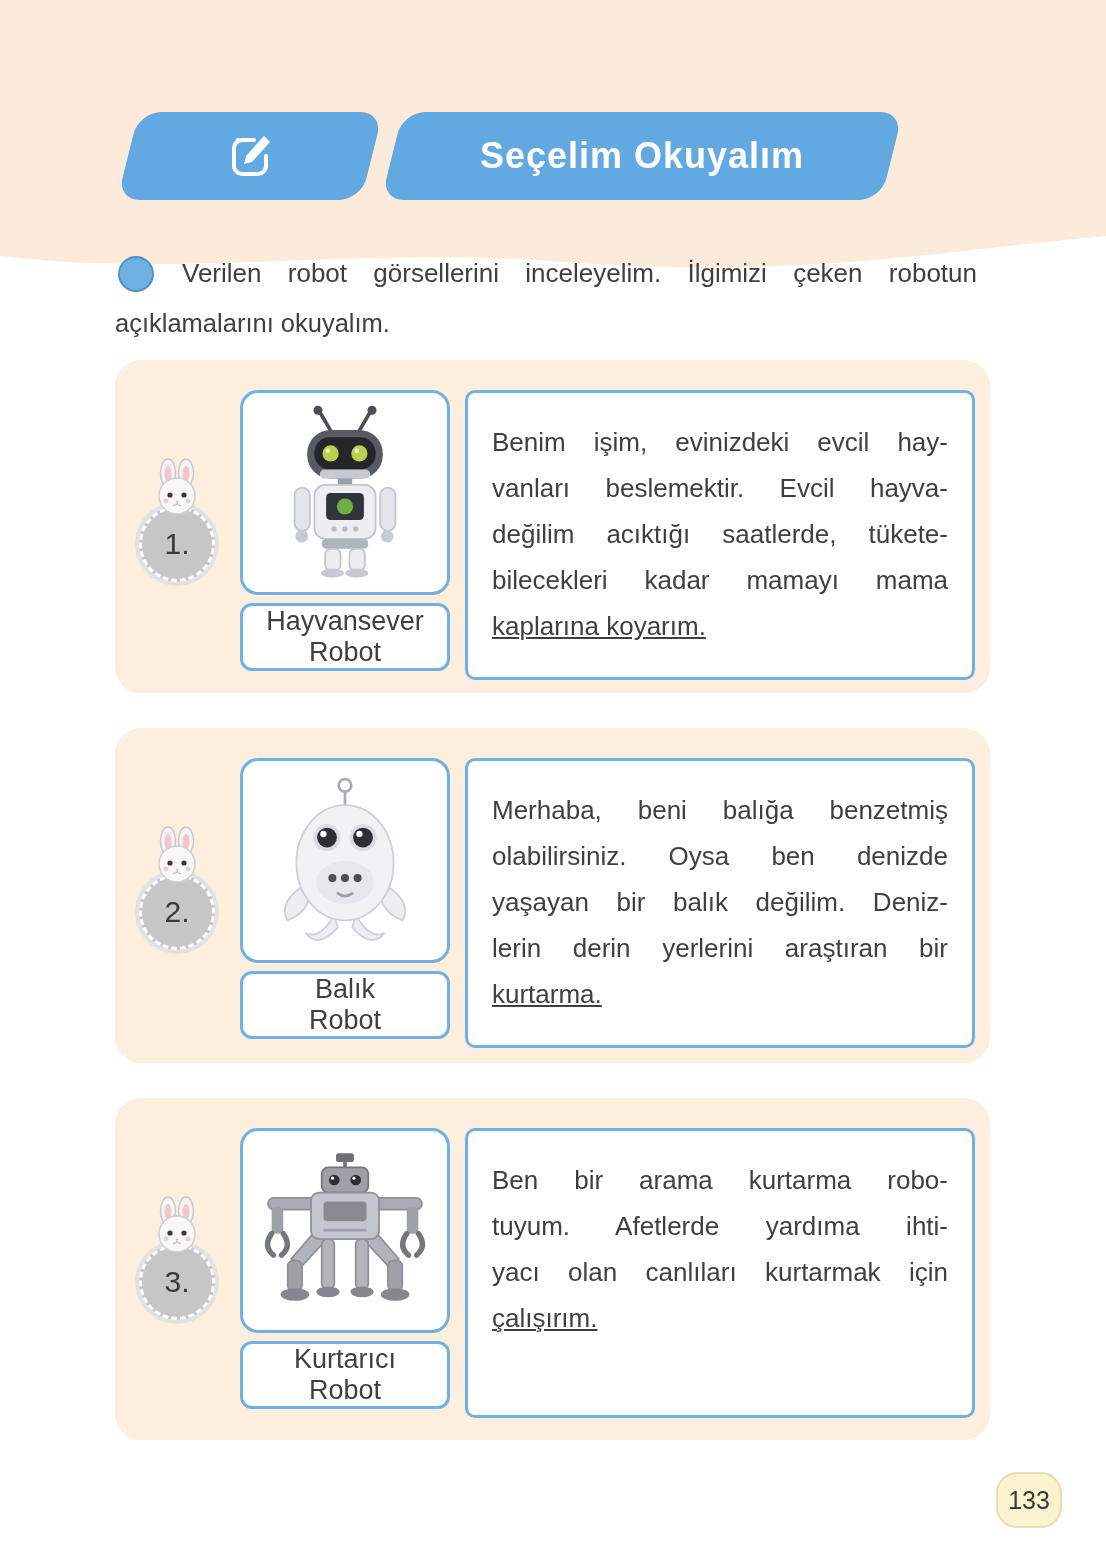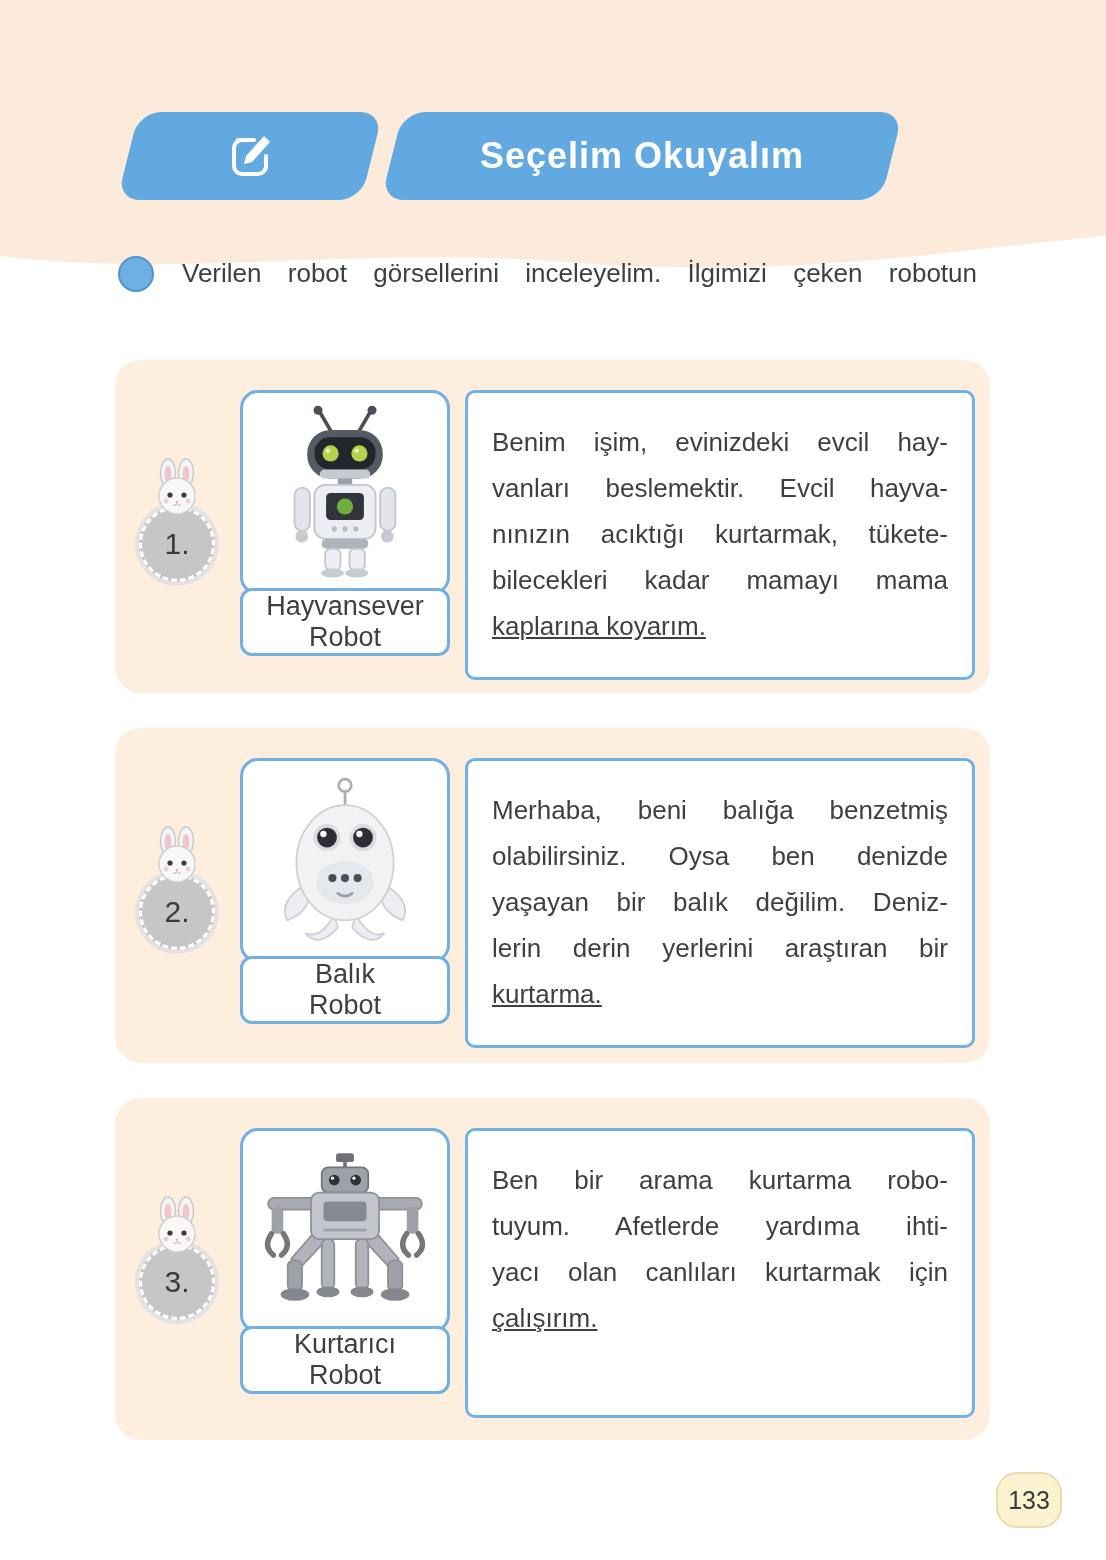--- a/index.html
+++ b/index.html
@@ -24,21 +24,21 @@
     font-size:26px;line-height:34px;text-align:justify;text-align-last:justify;}
   .instr-line2{position:absolute;left:115px;top:306px;width:860px;height:40px;
     font-size:25.5px;line-height:34px;}
   
   .section{position:absolute;left:115px;width:875px;background:#fdeedd;border-radius:26px;}
   #section-1{top:360px;height:333px;}
   #section-2{top:728px;height:335px;}
   #section-3{top:1098px;height:342px;}
   .img-box{position:absolute;left:125px;top:30px;width:210px;height:205px;background:#ffffff;
     border:3px solid #70b0e4;border-radius:18px;display:flex;align-items:center;justify-content:center;box-sizing:border-box;}
-  .name-box{position:absolute;left:125px;top:228px;width:210px;height:68px;background:#ffffff;
+  .name-box{position:absolute;left:125px;top:243px;width:210px;height:68px;background:#ffffff;
     border:3px solid #70b0e4;border-radius:12px;display:flex;flex-direction:column;align-items:center;justify-content:space-between;
     font-size:27px;line-height:31px;box-sizing:border-box;}
   .desc-box{position:absolute;left:350px;top:30px;width:510px;height:290px;background:#ffffff;
     border:3px solid #70b0e4;border-radius:10px;padding:26px 24px;box-sizing:border-box;}
   .jline{font-size:26px;line-height:46px;height:46px;overflow:hidden;text-align:justify;text-align-last:justify;}
   .jline.last{text-align-last:left;text-decoration:underline;}
   
   .badge{position:absolute;left:18px;top:98px;width:88px;display:flex;flex-direction:column;align-items:center;}
   .bunny{width:64px;height:60px;margin-bottom:-12px;position:relative;z-index:2;}
   .num-circle{width:76px;height:76px;border-radius:50%;background:#c6c6c6;border:3px dashed #ffffff;
@@ -68,20 +68,21 @@
     </div>
   </div>
   <div class="banner" id="banner-title">
     <div class="banner-inner">
       <span class="banner-title-text">Seçelim Okuyalım</span>
     </div>
   </div>
 
   <div class="bullet"></div>
   <div class="instr-line1">Verilen robot görsellerini inceleyelim. İlgimizi çeken robotun</div>
+  <div class="instr-line2">açıklamalarını okuyalım.</div>
 
   <div class="section" id="section-1">
     <div class="badge">
       <svg class="bunny" viewBox="0 0 64 60">
         <ellipse cx="23" cy="15" rx="7.5" ry="14" fill="#f4f4f4" stroke="#c9c9c9" stroke-width="1.5"></ellipse>
         <ellipse cx="23" cy="16" rx="3.5" ry="8" fill="#f0c6cc"></ellipse>
         <ellipse cx="41" cy="15" rx="7.5" ry="14" fill="#f4f4f4" stroke="#c9c9c9" stroke-width="1.5"></ellipse>
         <ellipse cx="41" cy="16" rx="3.5" ry="8" fill="#f0c6cc"></ellipse>
         <circle cx="32" cy="38" r="18" fill="#f8f8f8" stroke="#cfcfcf" stroke-width="1.5"></circle>
         <circle cx="25" cy="37" r="2.6" fill="#3a3a3a"></circle>
@@ -123,21 +124,21 @@
           <ellipse cx="113" cy="189" rx="13" ry="5" fill="#c6cbd1"></ellipse>
       </svg>
     </div>
     <div class="name-box">
       <span>Hayvansever</span>
       <span>Robot</span>
     </div>
     <div class="desc-box">
       <div class="jline">Benim işim, evinizdeki evcil hay-</div>
       <div class="jline">vanları beslemektir. Evcil hayva-</div>
-      <div class="jline">nınızın acıktığı kurtarmak, tükete-</div>
+      <div class="jline">değilim acıktığı saatlerde, tükete-</div>
       <div class="jline">bilecekleri kadar mamayı mama</div>
       <div class="jline last">kaplarına koyarım.</div>
     </div>
   </div>
 
   <div class="section" id="section-2">
     <div class="badge">
       <svg class="bunny" viewBox="0 0 64 60">
         <ellipse cx="23" cy="15" rx="7.5" ry="14" fill="#f4f4f4" stroke="#c9c9c9" stroke-width="1.5"></ellipse>
         <ellipse cx="23" cy="16" rx="3.5" ry="8" fill="#f0c6cc"></ellipse>

